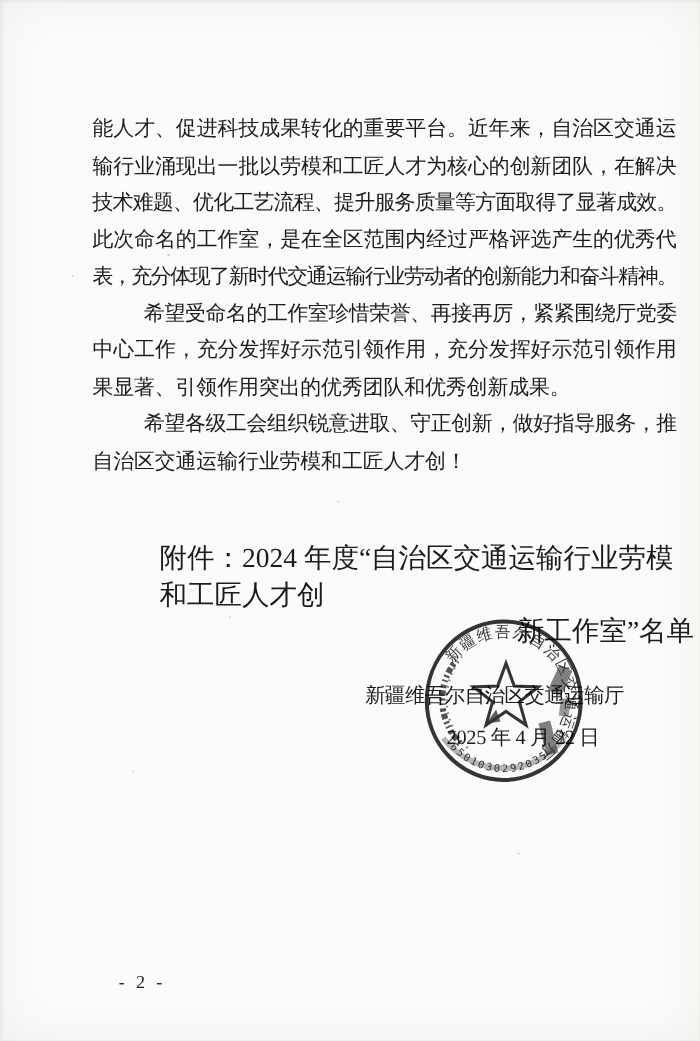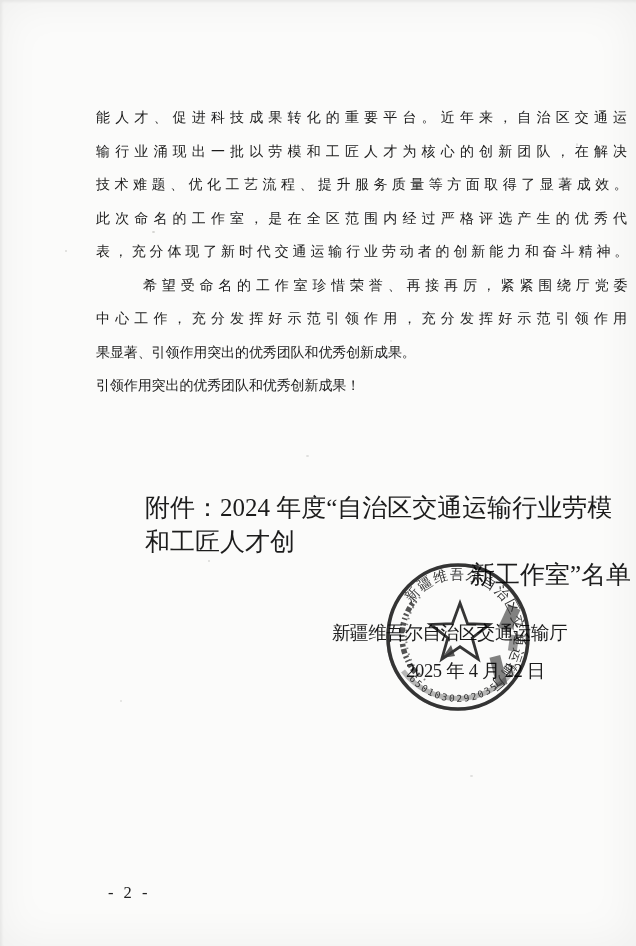--- a/index.html
+++ b/index.html
@@ -3,21 +3,21 @@
 <meta charset="utf-8">
 <style>
   html,body{margin:0;padding:0;background:#e9e9e7;}
   .page{
     position:relative;width:636px;height:946px;margin:0 auto;
     background:#fbfbfa;color:#1c1c1c;overflow:hidden;
     font-family:"Liberation Serif","DejaVu Serif",serif;
     box-shadow:inset 0 0 46px rgba(0,0,0,.05), inset 2px 2px 3px rgba(0,0,0,.05);
   }
   
-  .body-text{position:absolute;left:96px;top:101px;width:531px;font-size:14px;line-height:33.5px;}
+  .body-text{position:absolute;left:84px;top:101px;width:531px;font-size:19px;line-height:33.5px;}
   .line{text-align:justify;text-align-last:justify;letter-spacing:-0.1px;}
   .line.end{text-align:center;text-align-last:left;}
   .line.ind{text-indent:47px;}
   .sq1{letter-spacing:-0.5px;}
   .sq3{letter-spacing:-0.78px;}
   .sq5{letter-spacing:-1.38px;}
   
   .attachment{position:absolute;left:100px;top:491px;width:531px;font-size:25px;line-height:33.5px;}
   .att-1{padding-left:45px;}
   .att-2{padding-left:86px;text-align:right;}
@@ -38,21 +38,22 @@
 
   <div class="body-text">
     <div class="line">能人才、促进科技成果转化的重要平台。近年来，自治区交通运</div>
     <div class="line">输行业涌现出一批以劳模和工匠人才为核心的创新团队，在解决</div>
     <div class="line sq3">技术难题、优化工艺流程、提升服务质量等方面取得了显著成效。</div>
     <div class="line">此次命名的工作室，是在全区范围内经过严格评选产生的优秀代</div>
     <div class="line sq5">表，充分体现了新时代交通运输行业劳动者的创新能力和奋斗精神。</div>
     <div class="line ind sq1">希望受命名的工作室珍惜荣誉、再接再厉，紧紧围绕厅党委</div>
     <div class="line">中心工作，充分发挥好示范引领作用，充分发挥好示范引领作用</div>
     <div class="line end">果显著、引领作用突出的优秀团队和优秀创新成果。</div>
-    <div class="line end">引领作用突出的优秀团队和优秀创新成果！</div>
+    <div class="line ind sq1">希望各级工会组织锐意进取、守正创新，做好指导服务，推</div>
+    <div class="line end">自治区交通运输行业劳模和工匠人才创！</div>
   </div>
 
   <div class="attachment">
     <div class="att-1">附件：2024 年度“自治区交通运输行业劳模和工匠人才创</div>
     <div class="att-2">新工作室”名单</div>
   </div>
 
   <div class="sig-name">新疆维吾尔自治区交通运输厅</div>
   <div class="sig-date">2025 年 4 月 22 日</div>
 

